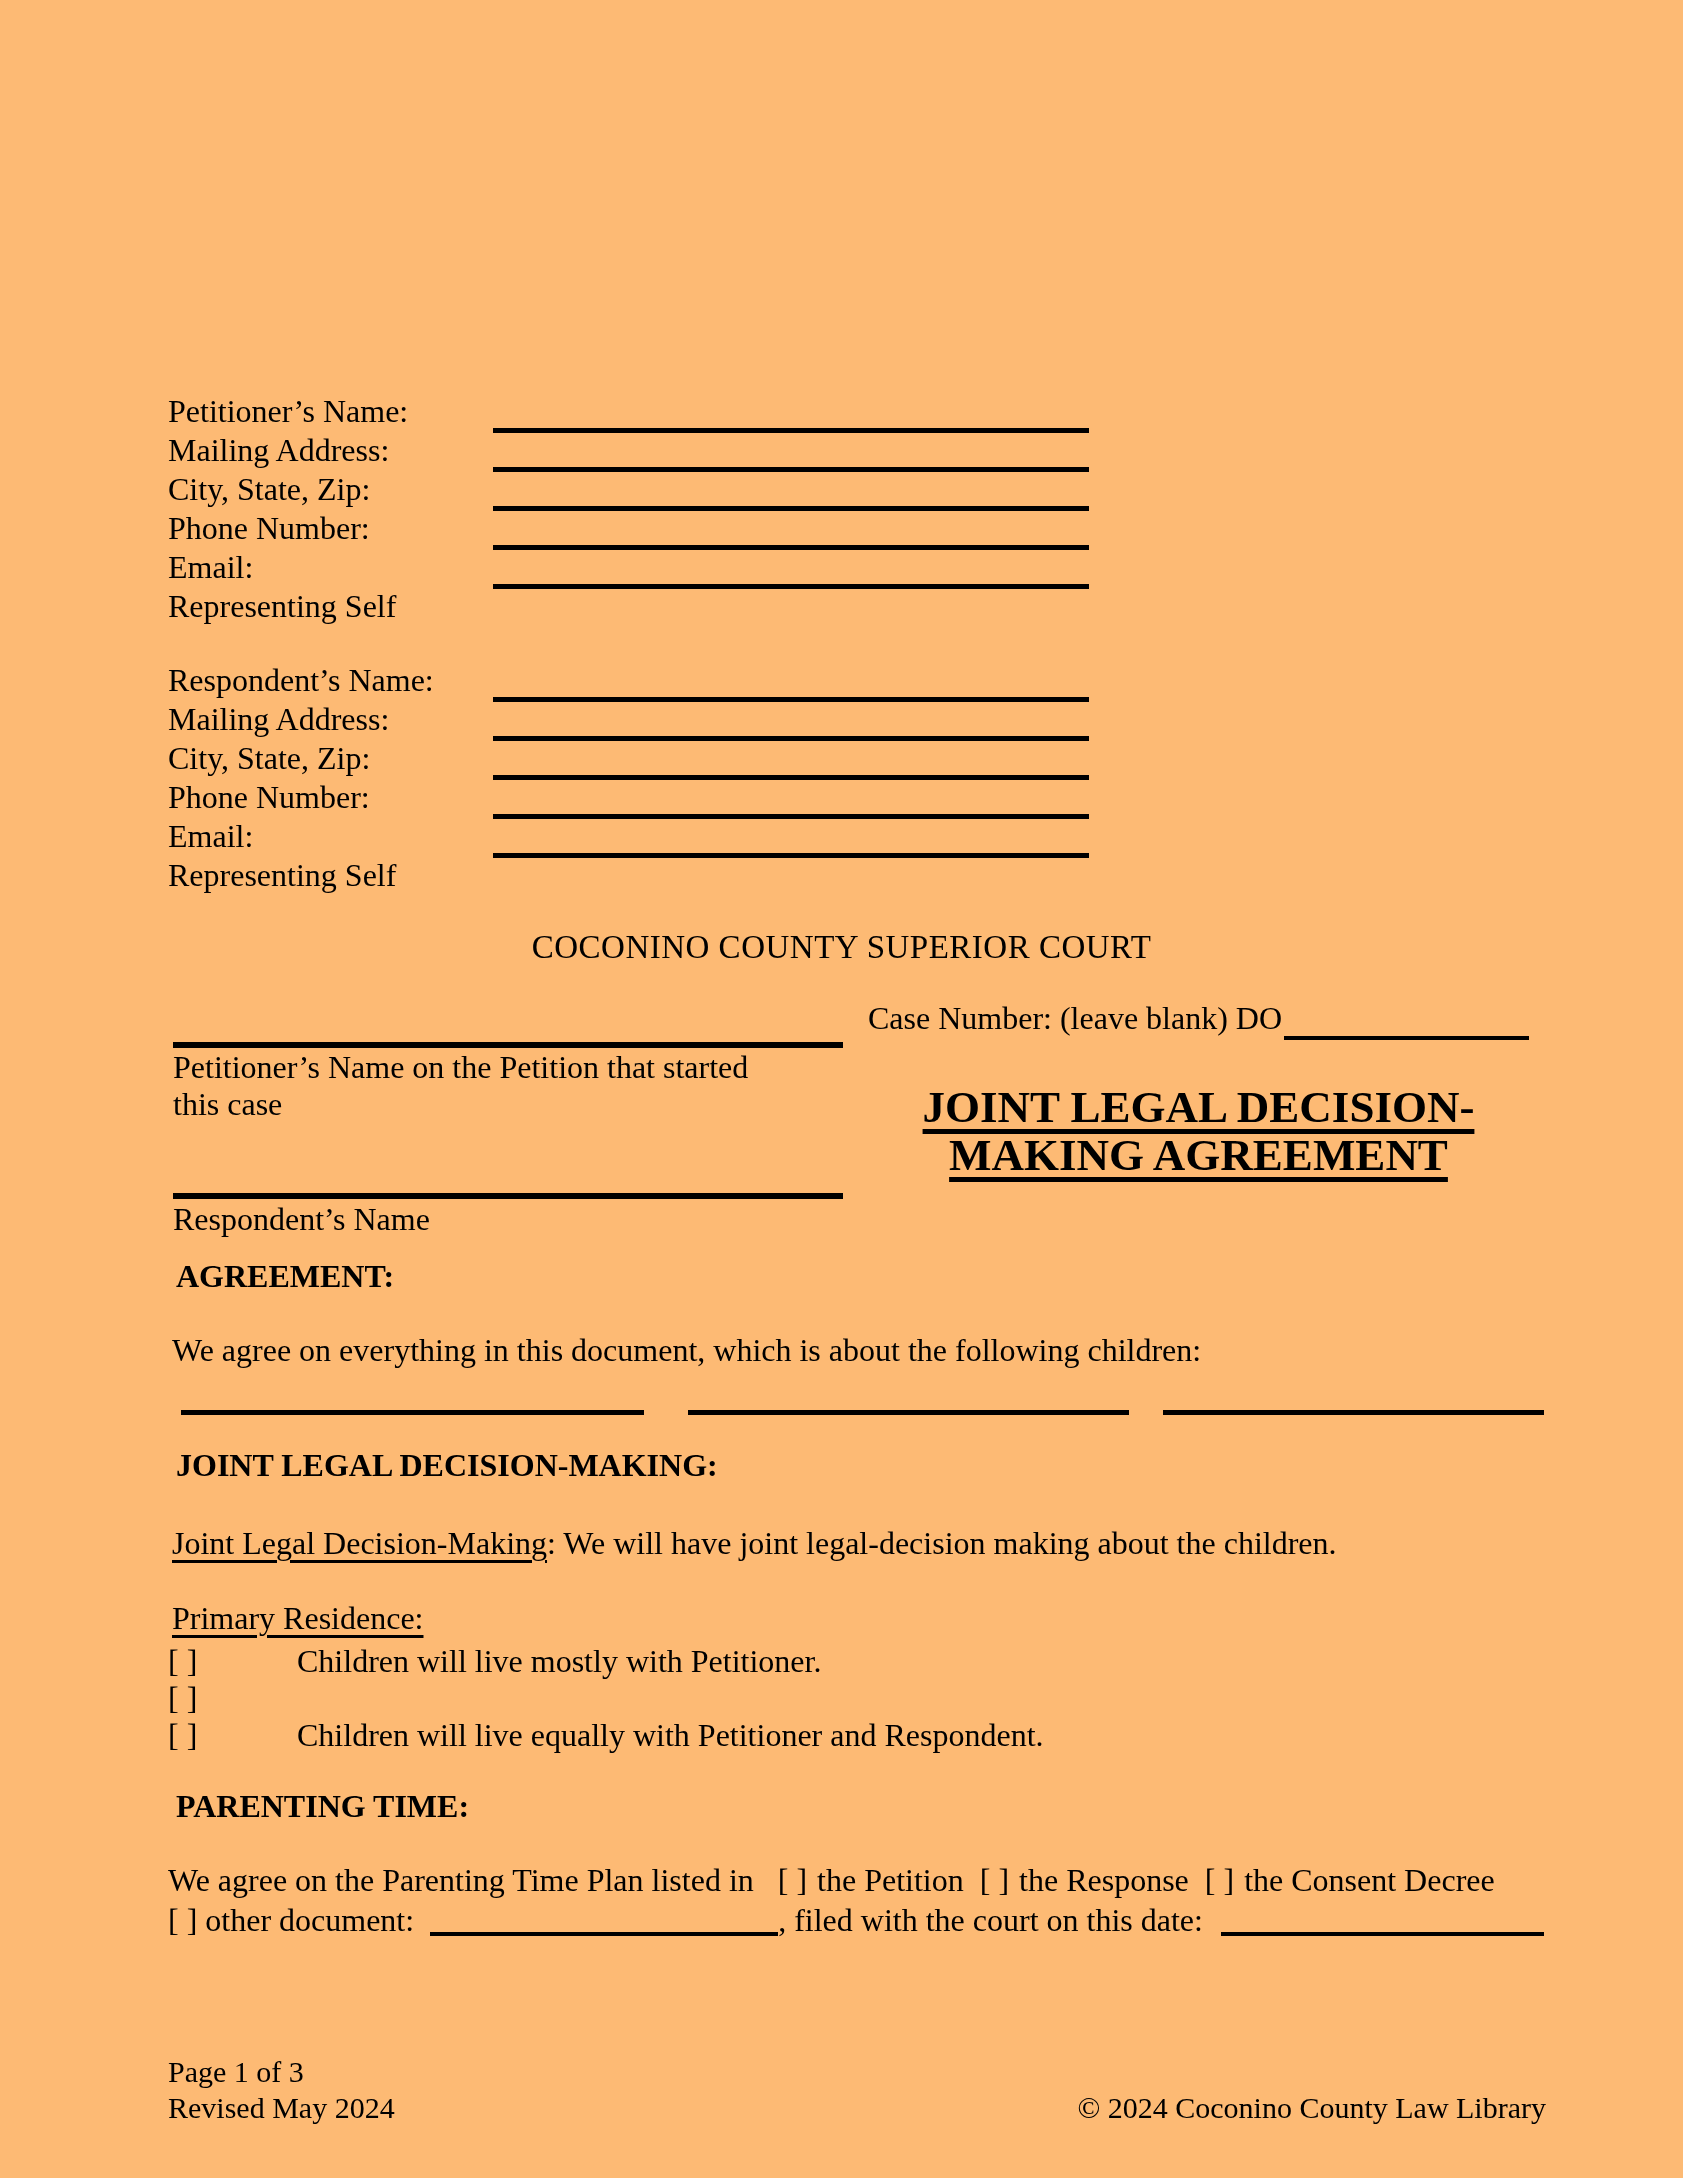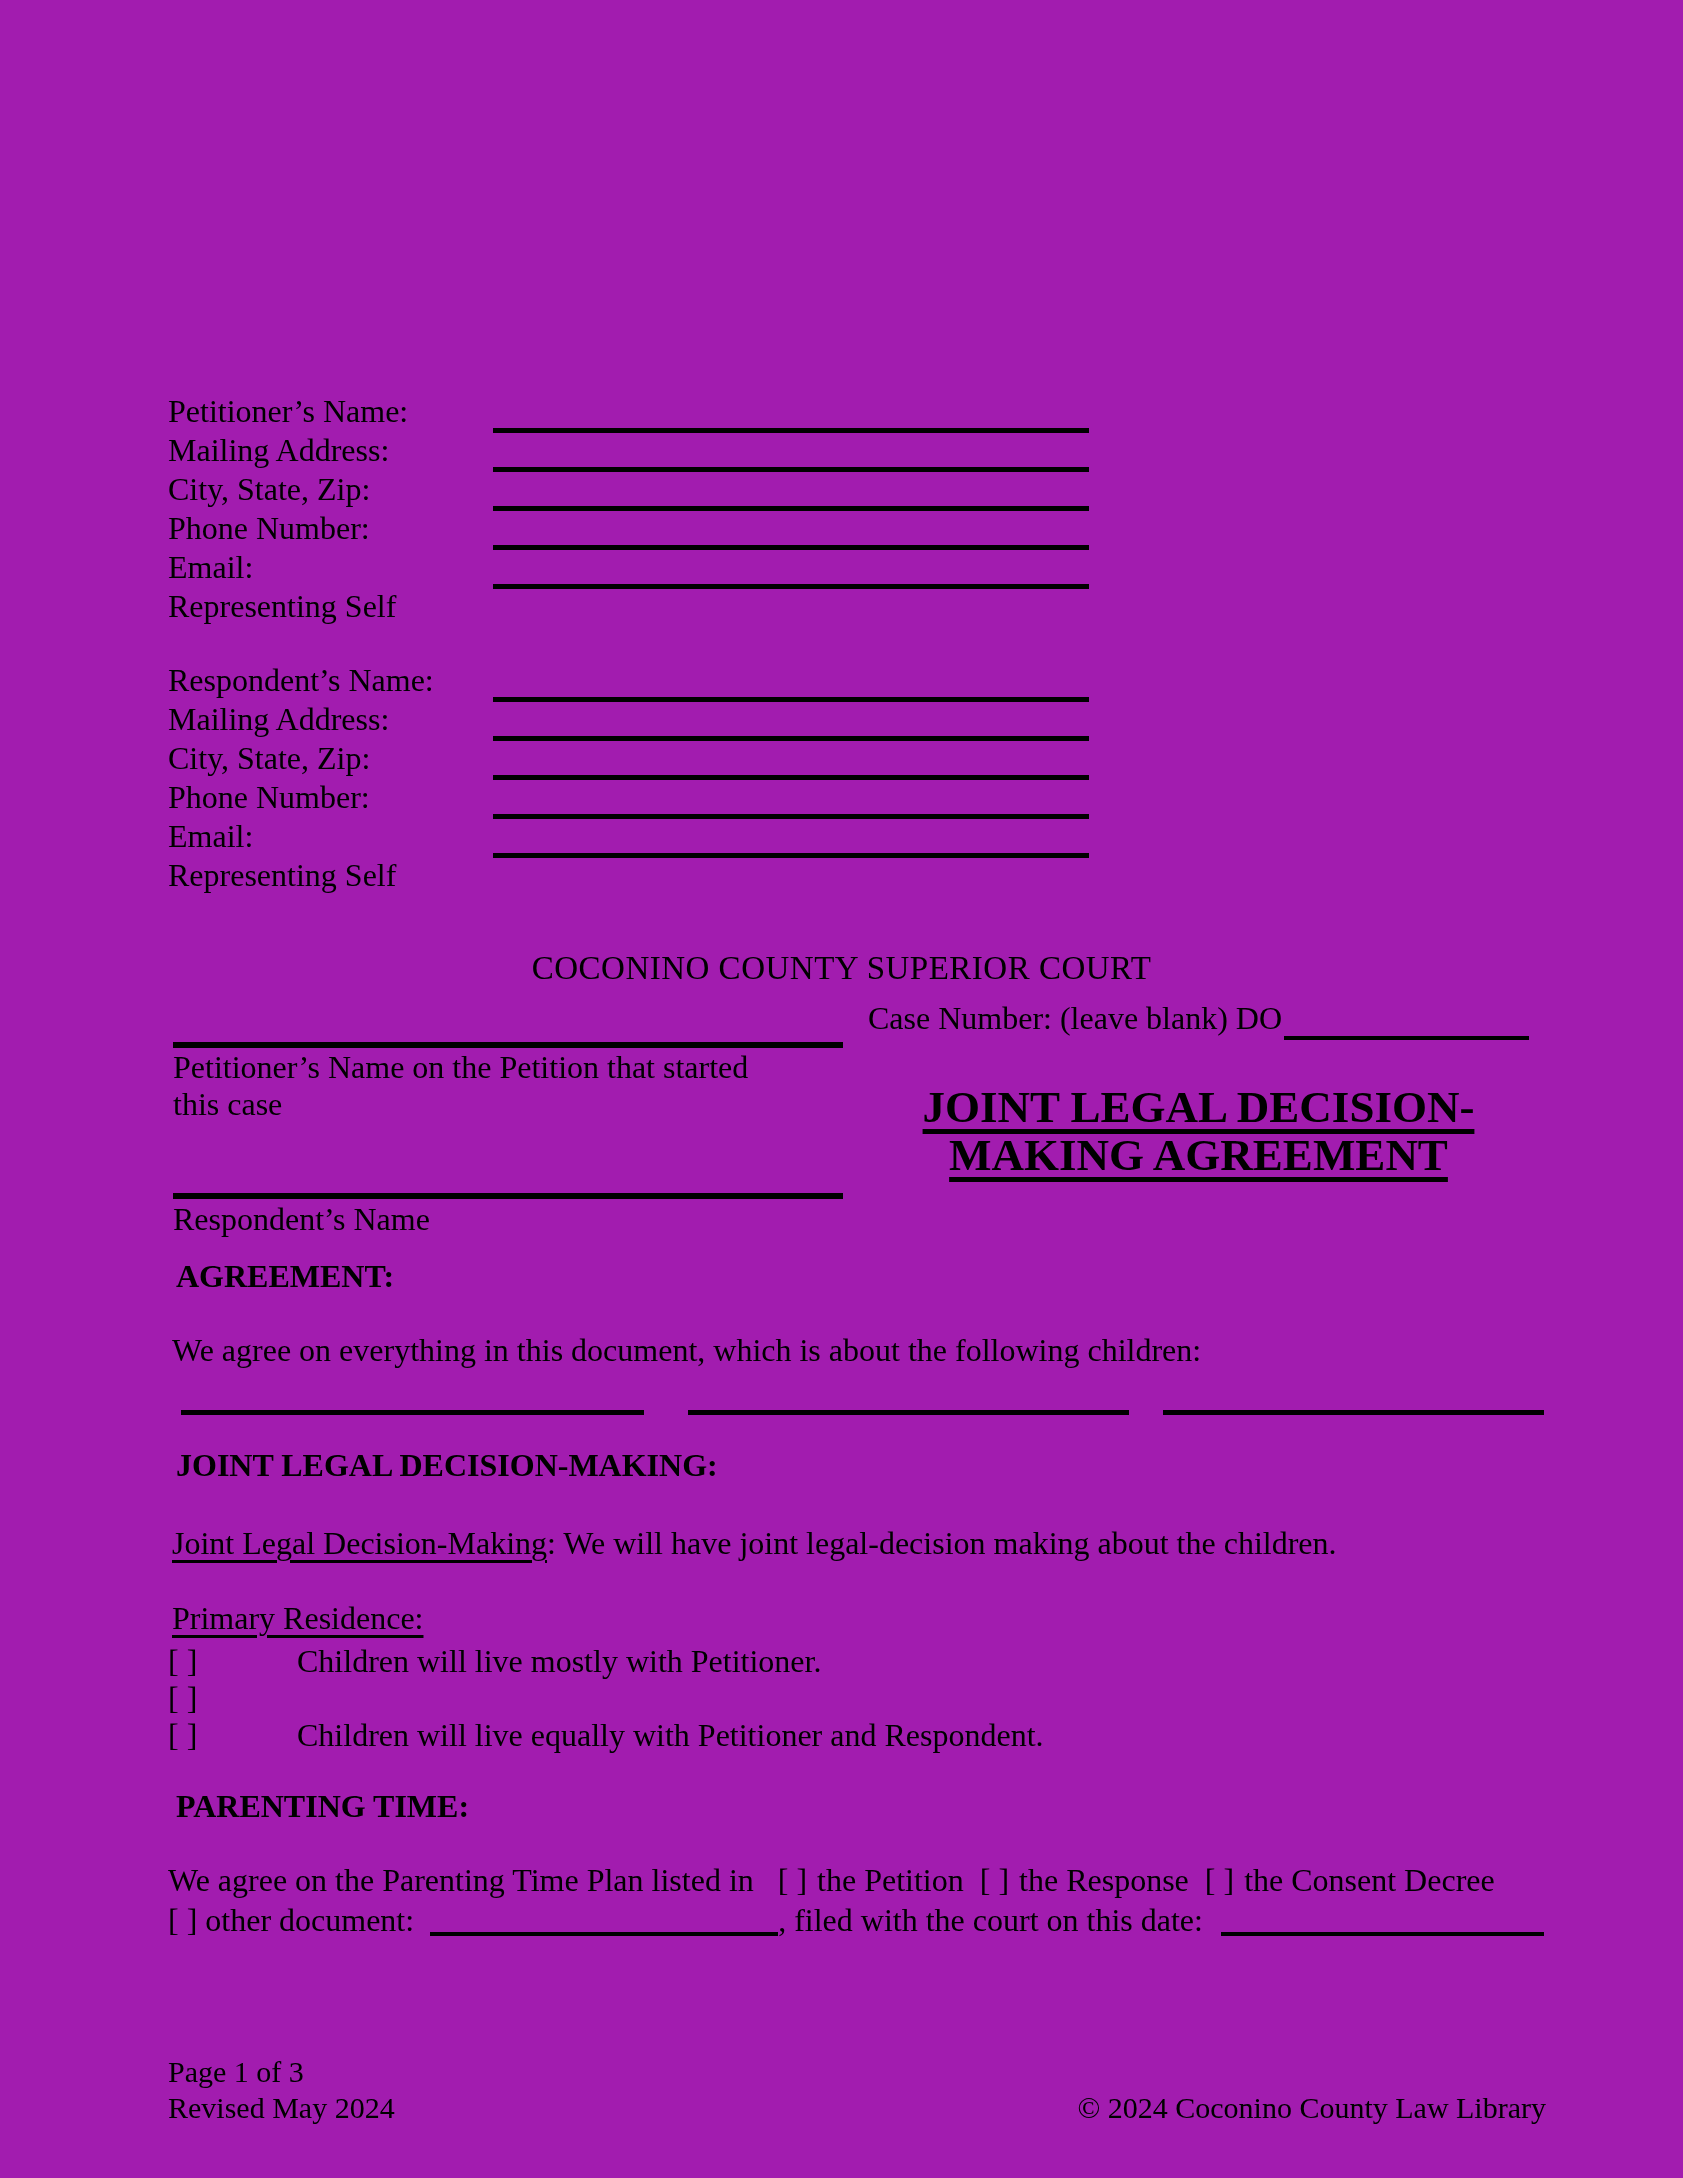--- a/index.html
+++ b/index.html
@@ -1,35 +1,35 @@
 <!DOCTYPE html>
 <html><head>
 <meta charset="utf-8">
 <style>
   html,body { margin:0; padding:0; background:#888; }
   .page {
     position:relative;
     width:1683px; height:2178px;
-    background:#a21caf;
+    background:#fdba74;
     color:#000;
     font-family:"Liberation Serif", serif;
     font-size:32px;
     margin:0 auto;
     overflow:hidden;
   }
 
   
   .party-block { position:absolute; left:168px; width:921px; }
   .field-row { position:relative; height:39px; }
   .flabel { position:absolute; left:0; bottom:3px; white-space:nowrap; }
   .fline { position:absolute; left:325px; right:0; bottom:0; height:5px; background:#000; }
   .rep-row { position:relative; height:39px; }
   .rep-row span { position:absolute; left:0; bottom:3px; white-space:nowrap;font-family:Liberation Serif, serif; }
 
-  .court-name { position:absolute; top:929px; left:0; width:100%; text-align:center; font-size:33px; letter-spacing:0.5px;margin-top:21px; }
+  .court-name { position:absolute; top:929px; left:0; width:100%; text-align:center; font-size:33px; letter-spacing:0.5px; }
 
   .cap-rule { position:absolute; left:173px; width:670px; height:6px; background:#000; }
   .cap-text { position:absolute; left:173px; width:594px; line-height:37px; }
 
   .case-row { position:absolute; left:868px; top:1000px; width:661px; height:44px; display:flex; }
   .case-row .txt { white-space:pre; }
   .case-row .hint { }
   .case-row .cline { flex:1 1 auto; border-bottom:4px solid #000; margin-bottom:4px; margin-left:2px; }
 
   .doc-title {

